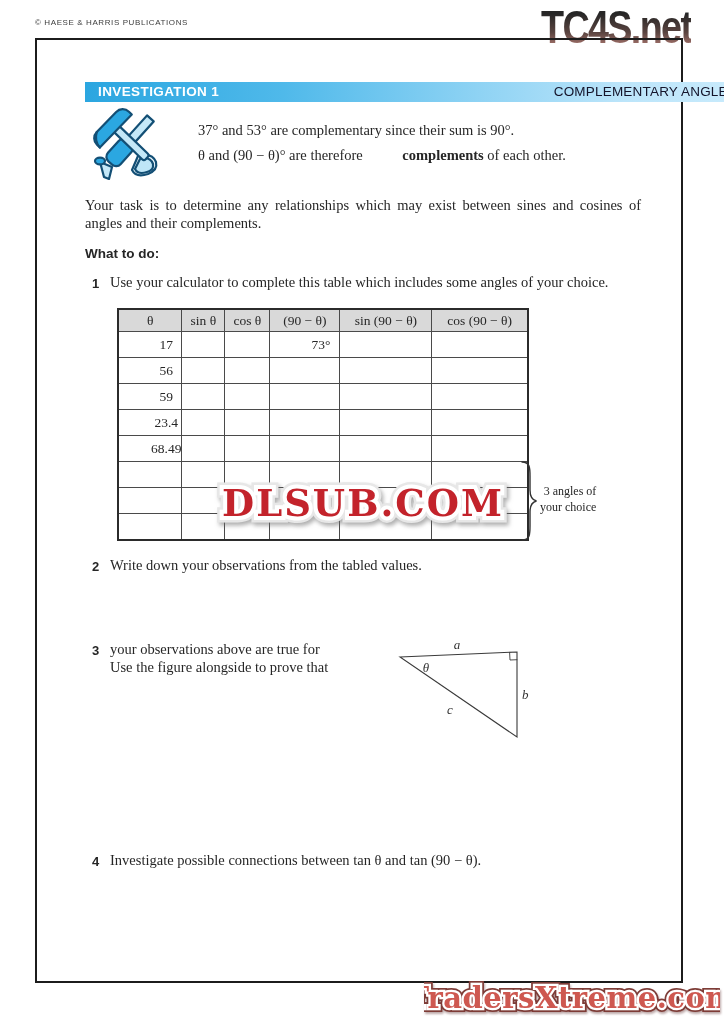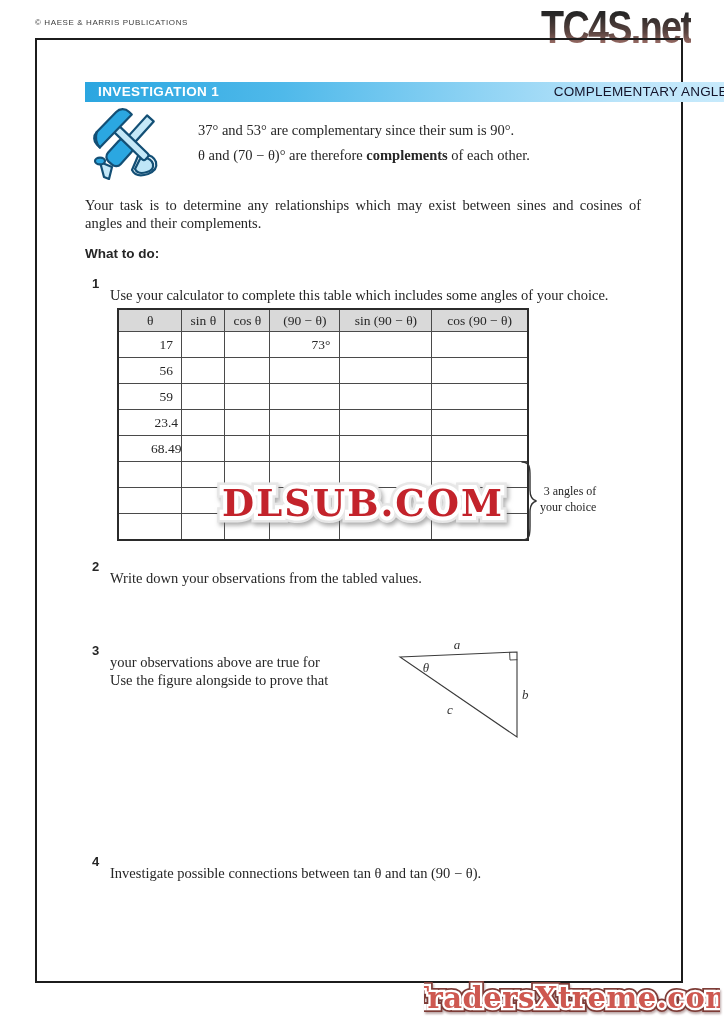--- a/index.html
+++ b/index.html
@@ -26,28 +26,28 @@
   .inv-bar{left:85px;top:82px;width:658px;height:20px;
            background:linear-gradient(90deg,#2BA6E0 0%,#4fb9ea 30%,#8fd3f4 60%,#BCE5FA 82%,#C9EBFC 100%);}
   .inv-bar .left{position:absolute;left:13px;top:0;line-height:20px;color:#ffffff;
                  font-family:"Liberation Sans",sans-serif;font-weight:bold;font-size:13.5px;letter-spacing:.4px;}
   .inv-bar .right{position:absolute;right:6px;top:0;line-height:20px;color:#14142a;
                   font-family:"Liberation Sans",sans-serif;font-weight:normal;font-size:13.5px;letter-spacing:.2px;}
 
   
   .intro1{left:198px;top:122px;font-size:14.5px;}
   .intro2{left:198px;top:147px;font-size:14.5px;}
-  .intro2 b{font-weight:bold;}
+  .intro2 b{font-weight:bold;margin-left:36px;}
 
   .task{left:85px;top:197px;width:556px;font-size:14.5px;line-height:17.5px;text-align:justify;}
 
   .whattodo{left:85px;top:246px;font-family:"Liberation Sans",sans-serif;font-weight:bold;font-size:13.5px;}
 
   .item-num{font-family:"Liberation Sans",sans-serif;font-weight:bold;font-size:13px;}
-  .item-text{font-size:14.5px;margin-top:13px;}
+  .item-text{font-size:14.5px;}
 
   
   table.angles{position:absolute;left:117px;top:308px;border-collapse:collapse;
                font-size:13.5px;}
   table.angles th,table.angles td{border:1px solid #4a4a4a;text-align:center;vertical-align:middle;
                padding:0;font-weight:normal;}
   table.angles{border:2px solid #2b2b2b;}
   table.angles th{background:#d9d9d9;height:21px;}
   table.angles td{height:25px;padding-left:32px;}
   .c0{width:54px;}.c1{width:43px;}.c2{width:45px;}.c3{width:70px;}.c4{width:92px;}.c5{width:96px;}
@@ -97,21 +97,21 @@
         <path d="M26 8 h28 a9 9 0 0 1 9 9 v4 h-46 v-4 a9 9 0 0 1 9 -9 z" fill="#2ba7e1"></path>
         <path d="M26 8 q-8 4 -9 13" fill="none"></path>
       </g>
 
       <path d="M14 58 l12 5 -3 12 -5 -2 z" fill="#c4e8f8"></path>
       <ellipse cx="14" cy="57" rx="5" ry="3.4" fill="#2ba7e1"></ellipse>
     </g>
   </svg>
 
   <div class="abs intro1">37° and 53° are complementary since their sum is 90°.</div>
-  <div class="abs intro2"><span>θ and (70 − θ)° are therefore </span><b>complements</b><span> of each other.</span></div>
+  <div class="abs intro2"><span>θ and (90 − θ)° are therefore </span><b>complements</b><span> of each other.</span></div>
 
   <div class="abs task">Your task is to determine any relationships which may exist between sines and cosines of angles and their complements.</div>
 
   <div class="abs whattodo">What to do:</div>
 
   <div class="abs item-num" style="left:92px;top:276px;">1</div>
   <div class="abs item-text" style="left:110px;top:274px;">Use your calculator to complete this table which includes some angles of your choice.</div>
 
   <table class="angles">
     <colgroup>

